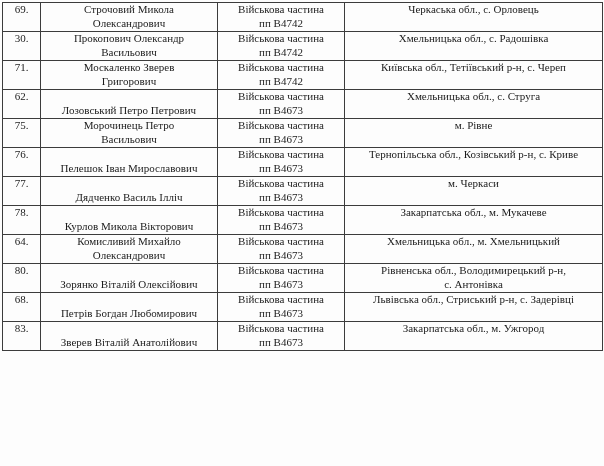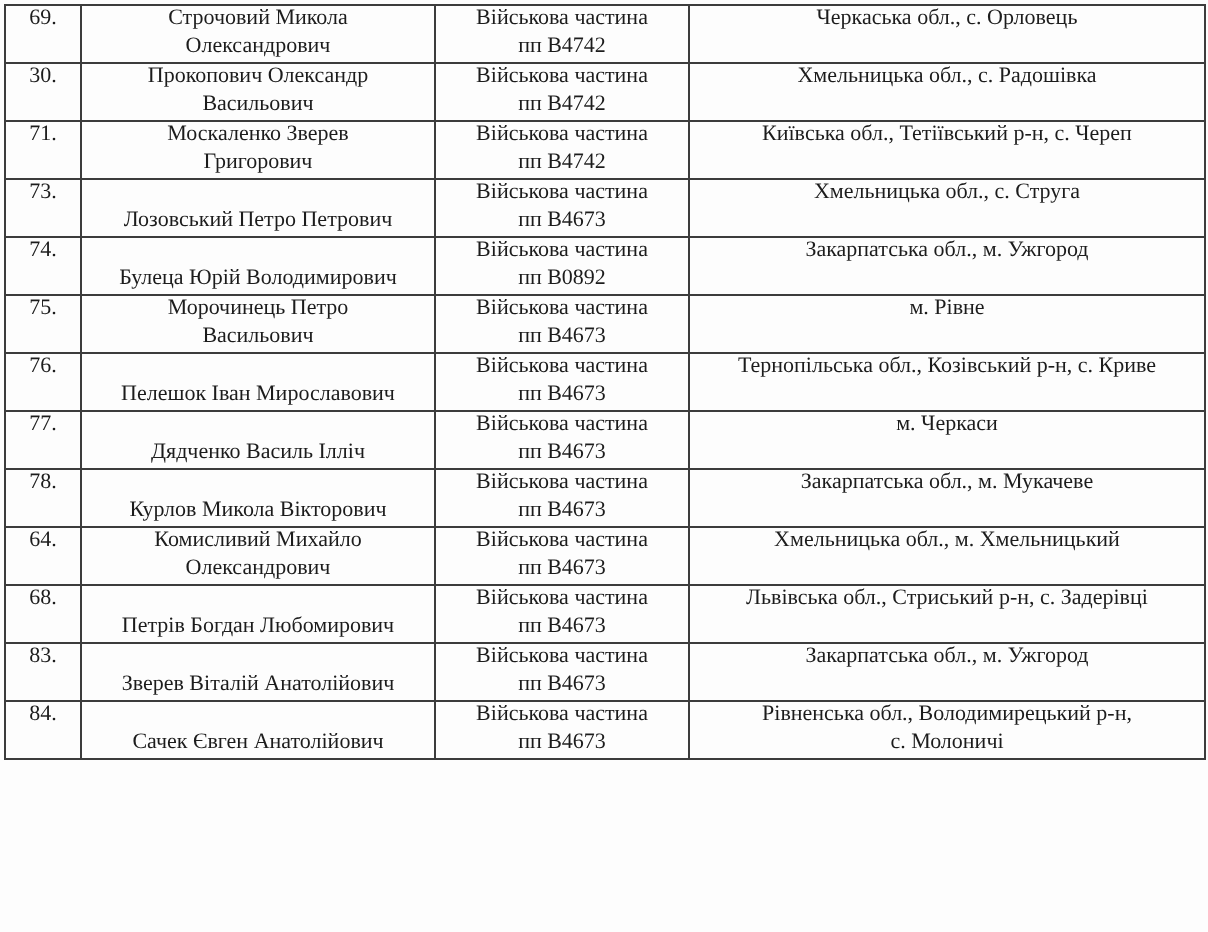--- a/index.html
+++ b/index.html
@@ -71,34 +71,26 @@
   </tr>
         <tr>
     <td class="col-num">71.</td>
     <td class="col-name">Москаленко Зверев
 Григорович</td>
     <td class="col-unit">Військова частина
 пп В4742</td>
     <td class="col-loc">Київська обл., Тетіївський р-н, с. Череп</td>
   </tr>
         <tr>
-    <td class="col-num">73.</td>
+    <td class="col-num">62.</td>
     <td class="col-name">
 Лозовський Петро Петрович</td>
     <td class="col-unit">Військова частина
 пп В4673</td>
     <td class="col-loc">Хмельницька обл., с. Струга</td>
-  </tr>
-        <tr>
-    <td class="col-num">74.</td>
-    <td class="col-name">
-Булеца Юрій Володимирович</td>
-    <td class="col-unit">Військова частина
-пп В0892</td>
-    <td class="col-loc">Закарпатська обл., м. Ужгород</td>
   </tr>
         <tr>
     <td class="col-num">75.</td>
     <td class="col-name">Морочинець Петро
 Васильович</td>
     <td class="col-unit">Військова частина
 пп В4673</td>
     <td class="col-loc">м. Рівне</td>
   </tr>
         <tr>
@@ -127,39 +119,39 @@
   </tr>
         <tr>
     <td class="col-num">64.</td>
     <td class="col-name">Комисливий Михайло
 Олександрович</td>
     <td class="col-unit">Військова частина
 пп В4673</td>
     <td class="col-loc">Хмельницька обл., м. Хмельницький</td>
   </tr>
         <tr>
+    <td class="col-num">80.</td>
+    <td class="col-name">
+Зорянко Віталій Олексійович</td>
+    <td class="col-unit">Військова частина
+пп В4673</td>
+    <td class="col-loc">Рівненська обл., Володимирецький р-н,
+с. Антонівка</td>
+  </tr>
+        <tr>
     <td class="col-num">68.</td>
     <td class="col-name">
 Петрів Богдан Любомирович</td>
     <td class="col-unit">Військова частина
 пп В4673</td>
     <td class="col-loc">Львівська обл., Стриський р-н, с. Задерівці</td>
   </tr>
         <tr>
     <td class="col-num">83.</td>
     <td class="col-name">
 Зверев Віталій Анатолійович</td>
     <td class="col-unit">Військова частина
 пп В4673</td>
     <td class="col-loc">Закарпатська обл., м. Ужгород</td>
   </tr>
-        <tr>
-    <td class="col-num">84.</td>
-    <td class="col-name">
-Сачек Євген Анатолійович</td>
-    <td class="col-unit">Військова частина
-пп В4673</td>
-    <td class="col-loc">Рівненська обл., Володимирецький р-н,
-с. Молоничі</td>
-  </tr>
       </tbody>
   </table>
 </div>
 
 </body></html>

